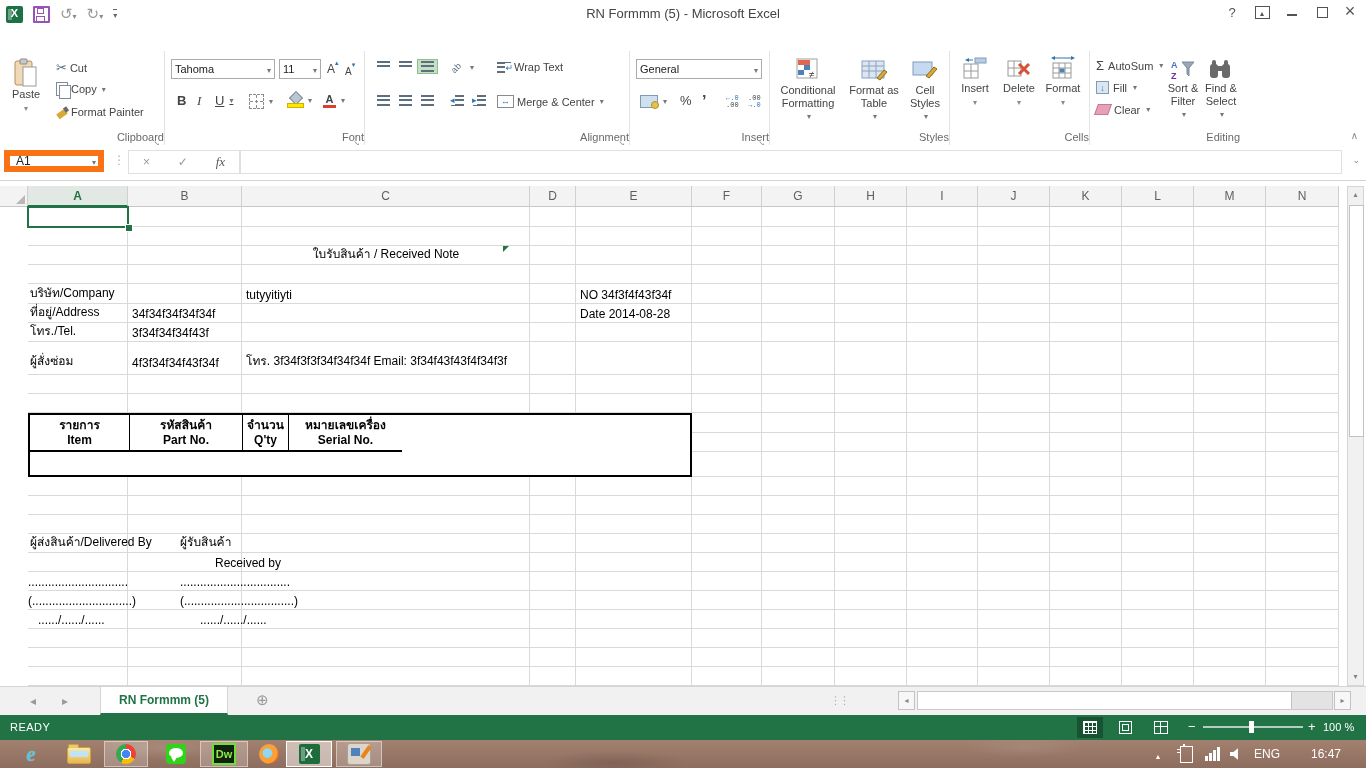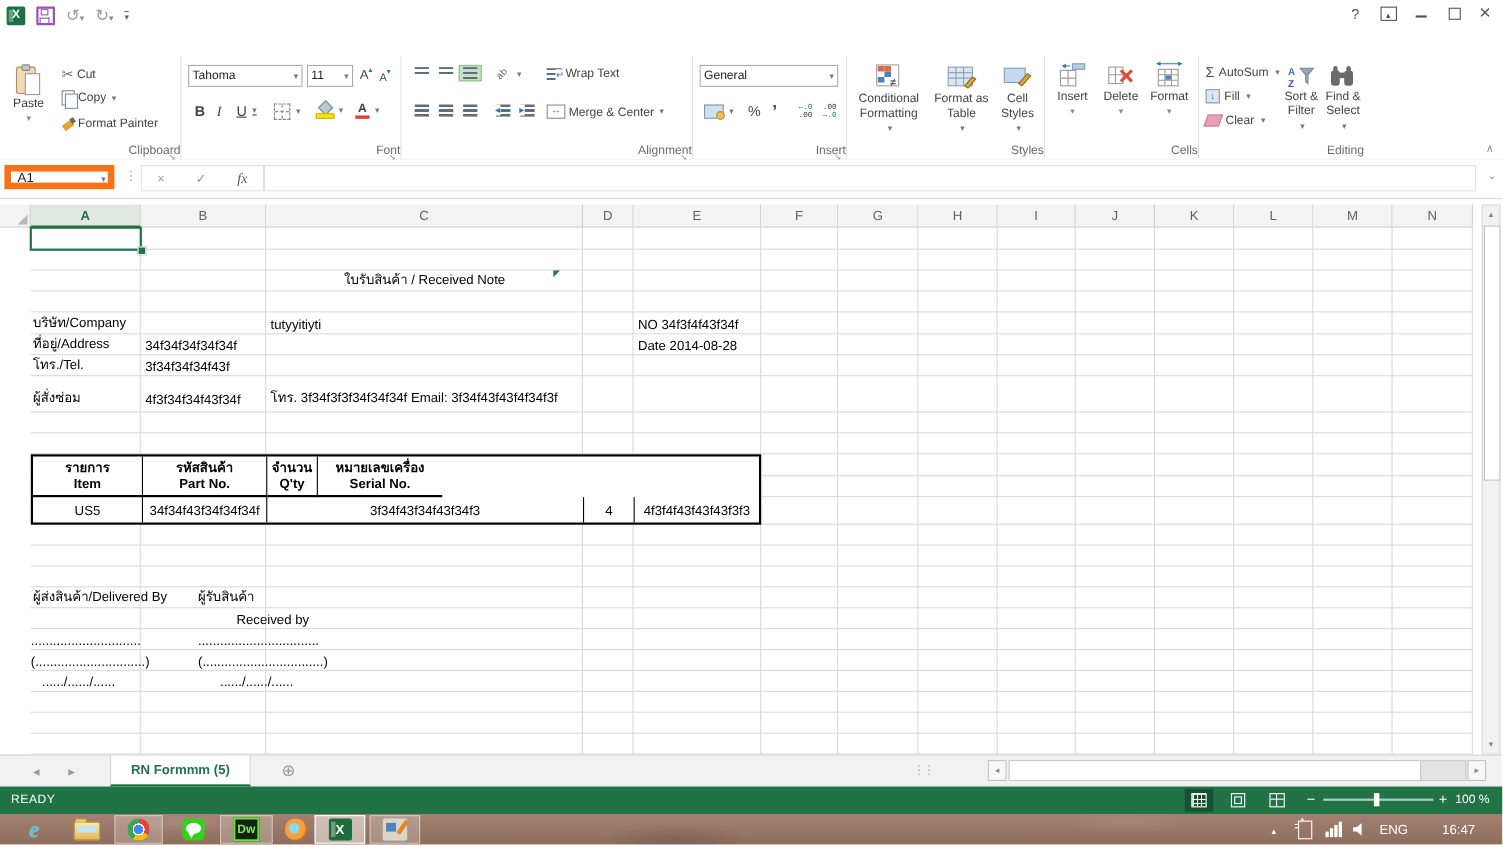--- a/index.html
+++ b/index.html
@@ -200,20 +200,21 @@
 <div id="screen">
 
   <div id="titlebar">
     <div class="qat">
       <span class="i-xlapp"></span>
       <span class="i-save"></span>
       <span><span class="i-undo"></span><span class="mini-caret"></span></span>
       <span><span class="i-redo"></span><span class="mini-caret"></span></span>
       <span class="i-qatmore"></span>
     </div>
+    <div id="title-text">RN Formmm (5) - Microsoft Excel</div>
     <div class="wctrl" style="right:120px;width:28px">
         <span class="i-help">?</span>
       </div>
     <div class="wctrl" style="right:90px;width:28px">
         <span class="i-ribbonopts"></span>
       </div>
     <div class="wctrl" style="right:60px;width:28px">
         <span class="i-min"></span>
       </div>
     <div class="wctrl" style="right:30px;width:28px">
@@ -579,27 +580,20 @@
           </div>
         <div class="ft-cell ft-head" style="width:46px">
             <span>จำนวน</span>
             <span>Q'ty</span>
           </div>
         <div class="ft-cell ft-head" style="width:113px">
             <span>หมายเลขเครื่อง</span>
             <span>Serial No.</span>
           </div>
       </div>
-      <div class="ft-row">
-        <div class="ft-cell ft-data" style="width:100px">US5</div>
-        <div class="ft-cell ft-data" style="width:113px">34f34f43f34f34f34f</div>
-        <div class="ft-cell ft-data" style="width:288px">3f34f43f34f43f34f3</div>
-        <div class="ft-cell ft-data" style="width:46px">4</div>
-        <div class="ft-cell ft-data" style="width:113px">4f3f4f43f43f43f3f3</div>
-      </div>
     </div>
     <div id="err-tri"></div>
 
     <div class="cell" style="left:30px;top:327px;height:19px">ผู้ส่งสินค้า/Delivered By</div>
     <div class="cell" style="left:180px;top:327px;height:19px">ผู้รับสินค้า</div>
     <div class="cell" style="left:215px;top:346px;height:19px">Received by</div>
     <div class="cell" style="left:28px;top:365px;height:19px">..............................</div>
     <div class="cell" style="left:180px;top:365px;height:19px">.................................</div>
     <div class="cell" style="left:28px;top:384px;height:19px">(..............................)</div>
     <div class="cell" style="left:180px;top:384px;height:19px">(.................................)</div>

